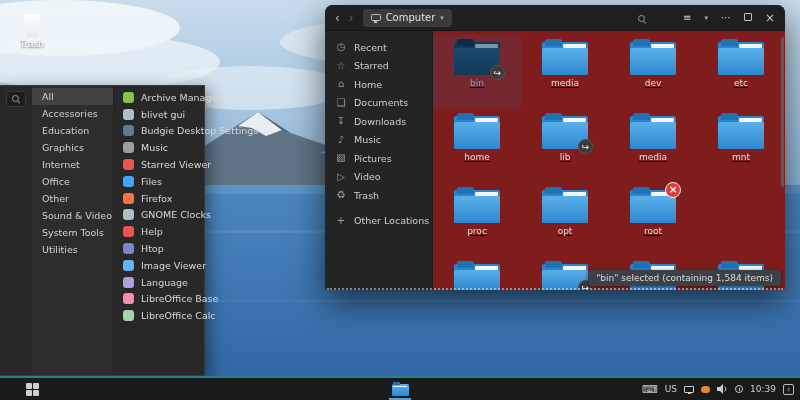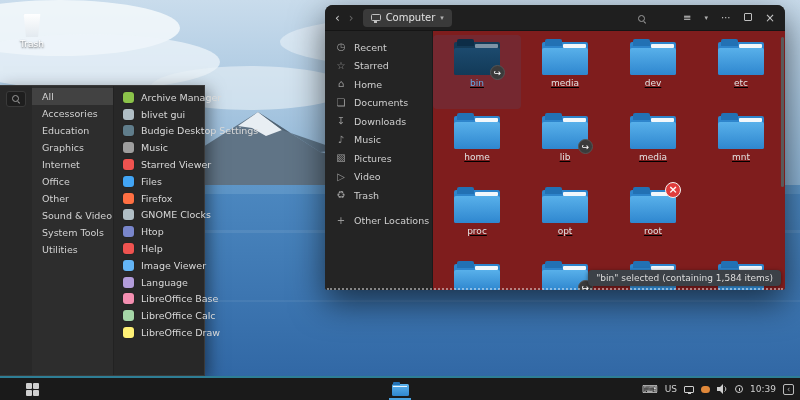--- a/index.html
+++ b/index.html
@@ -199,46 +199,42 @@
           </div>
           <div class="app-item">
             <span class="app-icon" style="background: rgb(255, 112, 67);"></span>
             <span class="app-label">Firefox</span>
           </div>
           <div class="app-item">
             <span class="app-icon" style="background: rgb(176, 190, 197);"></span>
             <span class="app-label">GNOME Clocks</span>
           </div>
           <div class="app-item">
+            <span class="app-icon" style="background: rgb(239, 83, 80);"></span>
+            <span class="app-label">Help</span>
+          </div>
+          <div class="app-item">
             <span class="app-icon" style="background: rgb(121, 134, 203);"></span>
             <span class="app-label">Htop</span>
           </div>
           <div class="app-item">
-            <span class="app-icon" style="background: rgb(239, 83, 80);"></span>
-            <span class="app-label">Help</span>
-          </div>
-          <div class="app-item">
             <span class="app-icon" style="background: rgb(100, 181, 246);"></span>
             <span class="app-label">Image Viewer</span>
           </div>
           <div class="app-item">
             <span class="app-icon" style="background: rgb(179, 157, 219);"></span>
             <span class="app-label">Language</span>
           </div>
           <div class="app-item">
             <span class="app-icon" style="background: rgb(244, 143, 177);"></span>
             <span class="app-label">LibreOffice Base</span>
           </div>
           <div class="app-item">
             <span class="app-icon" style="background: rgb(165, 214, 167);"></span>
             <span class="app-label">LibreOffice Calc</span>
-          </div>
-          <div class="app-item">
-            <span class="app-icon" style="background: rgb(255, 241, 118);"></span>
-            <span class="app-label">LibreOffice Draw</span>
           </div>
         </div>
     </div>
   </div>
 
   <div class="fm-window">
     <div class="fm-header">
       <span class="nav-btn">‹</span>
       <span class="nav-btn dim">›</span>
       <div class="path-btn">

